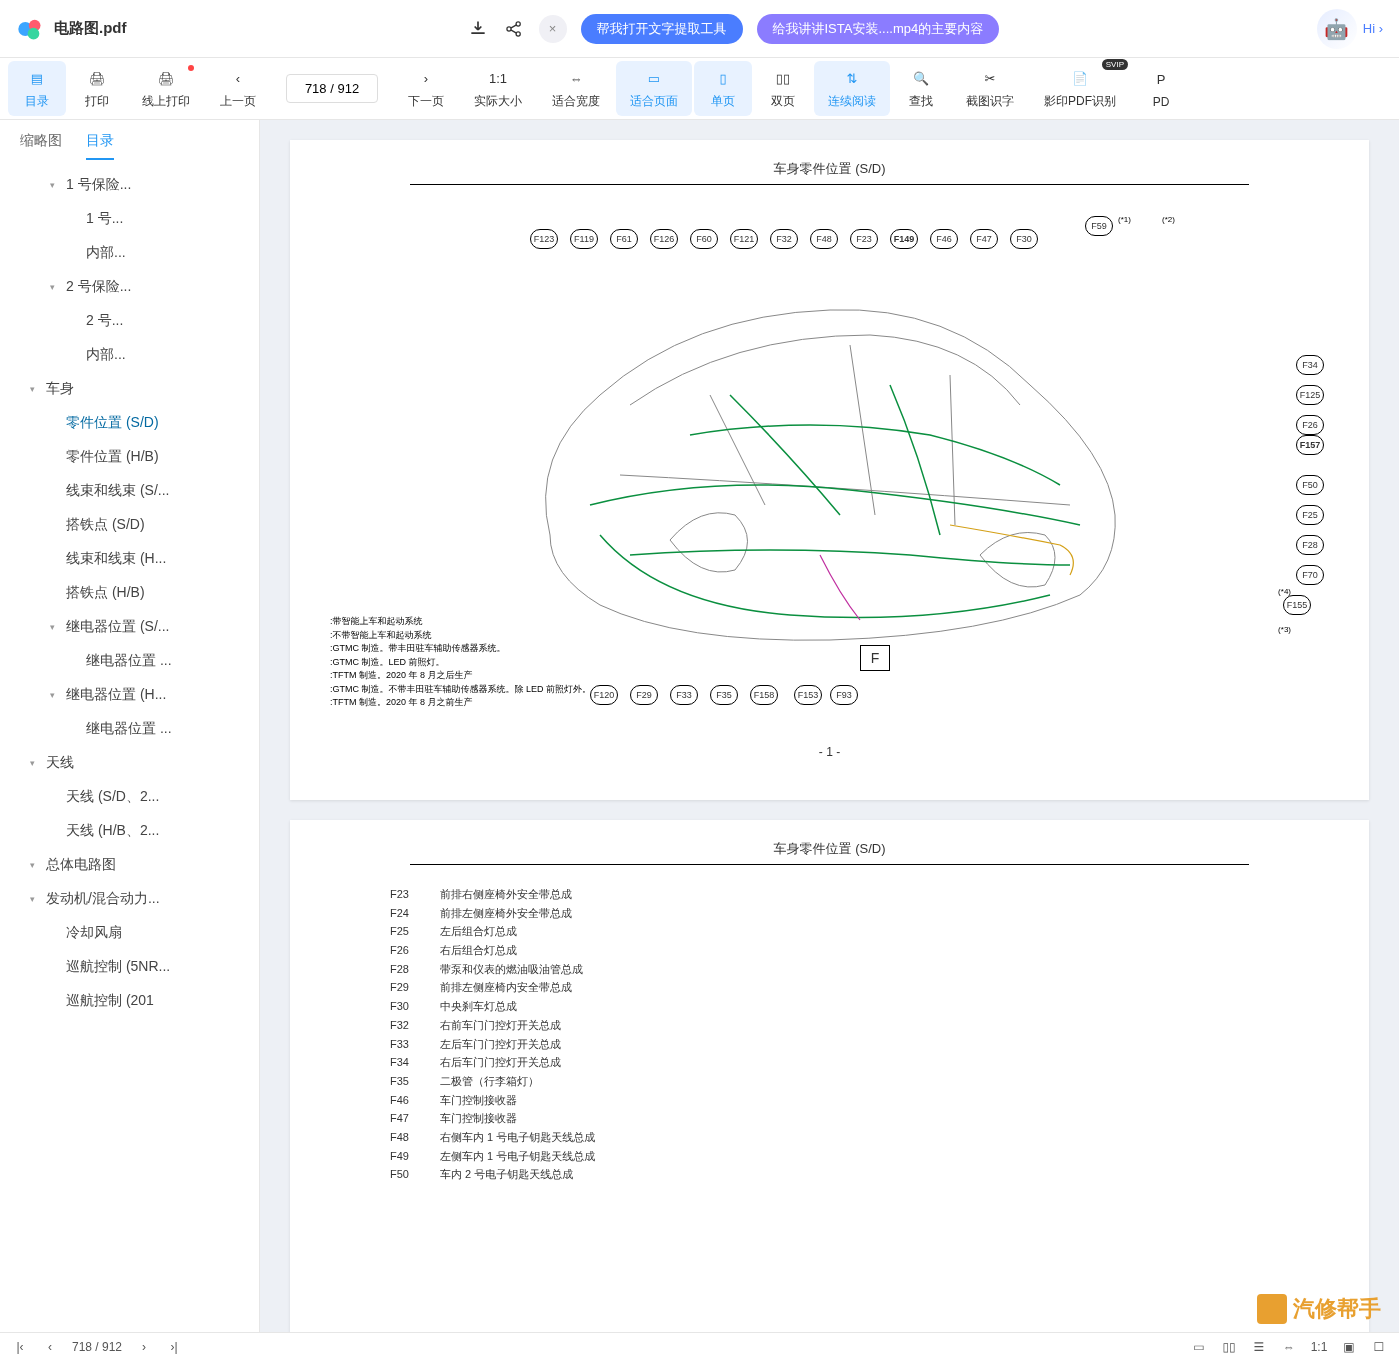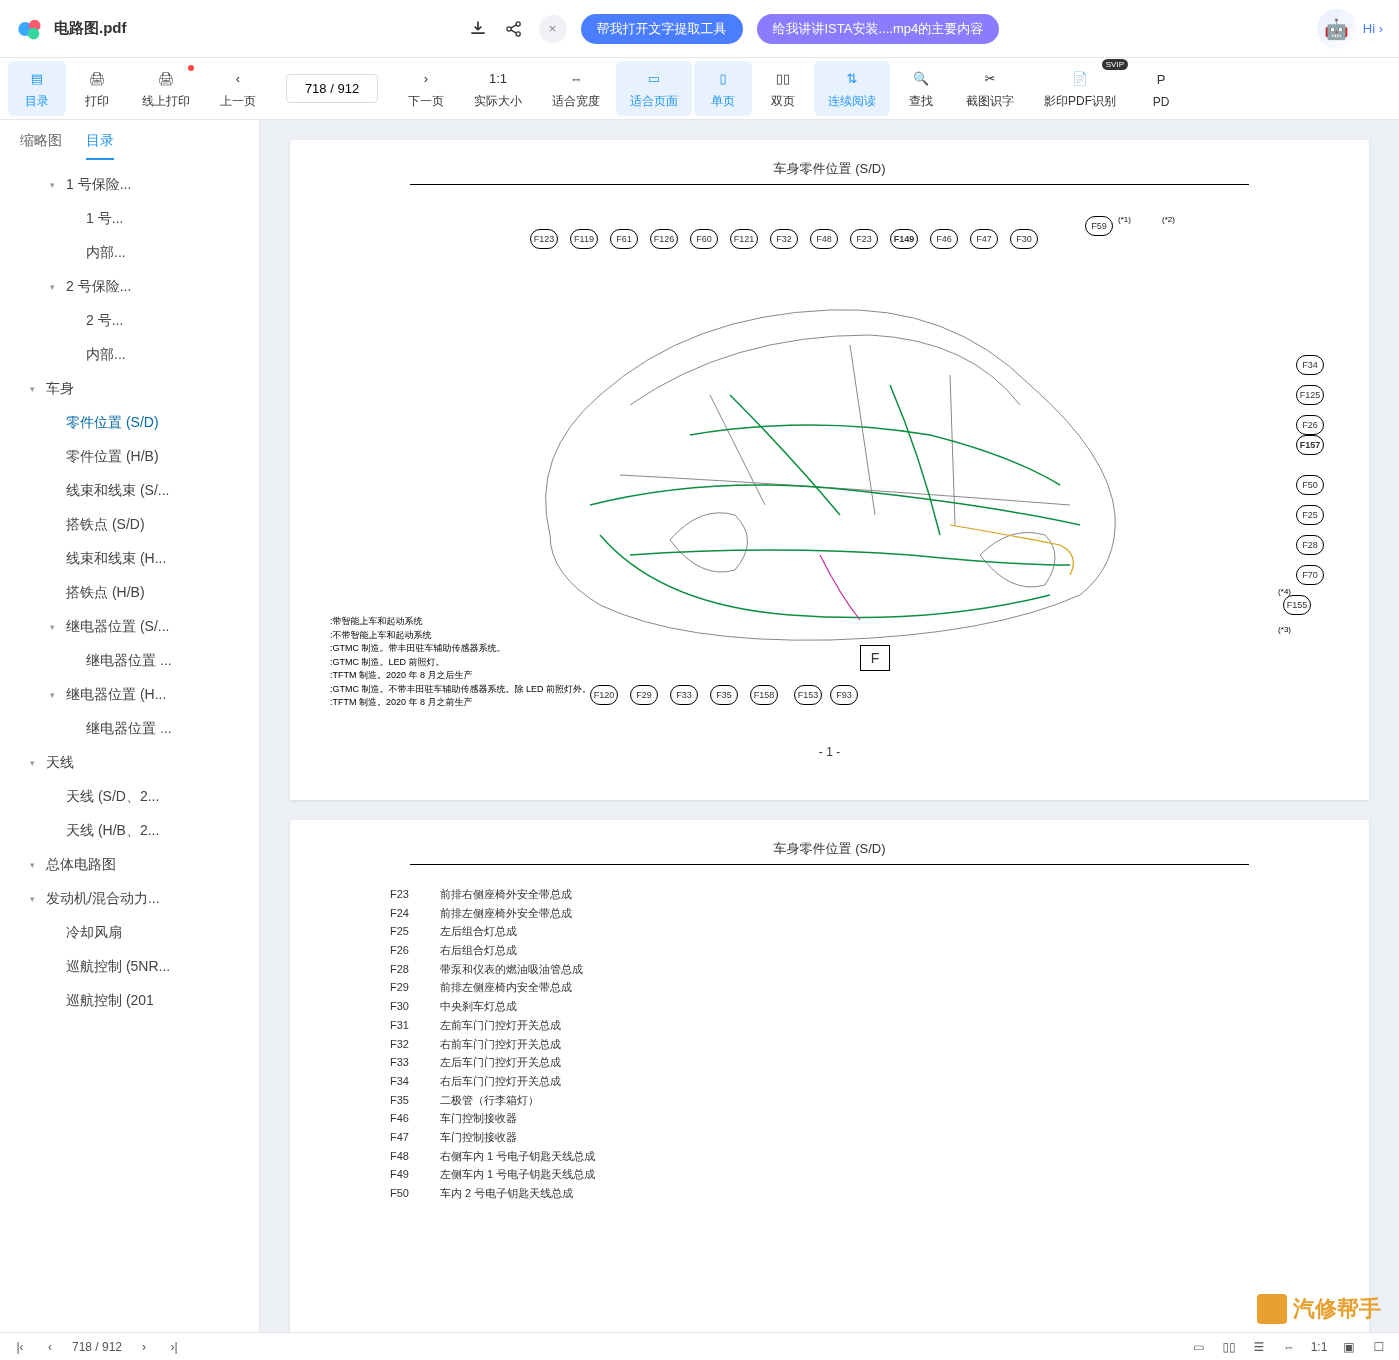--- a/index.html
+++ b/index.html
@@ -366,24 +366,20 @@
           </div>
           <div class="row">
             <span class="code">F29</span>
             <span>前排左侧座椅内安全带总成</span>
           </div>
           <div class="row">
             <span class="code">F30</span>
             <span>中央刹车灯总成</span>
           </div>
           <div class="row">
-            <span class="code">F31</span>
-            <span>左前车门门控灯开关总成</span>
-          </div>
-          <div class="row">
             <span class="code">F32</span>
             <span>右前车门门控灯开关总成</span>
           </div>
           <div class="row">
             <span class="code">F33</span>
             <span>左后车门门控灯开关总成</span>
           </div>
           <div class="row">
             <span class="code">F34</span>
             <span>右后车门门控灯开关总成</span>

